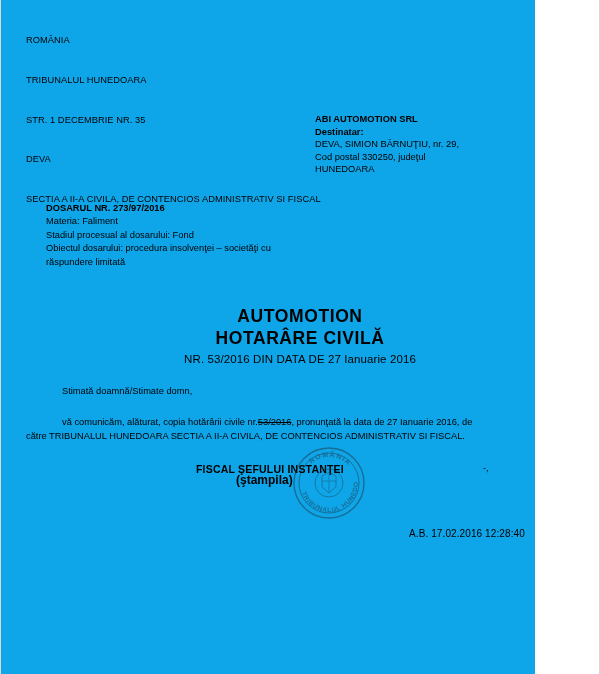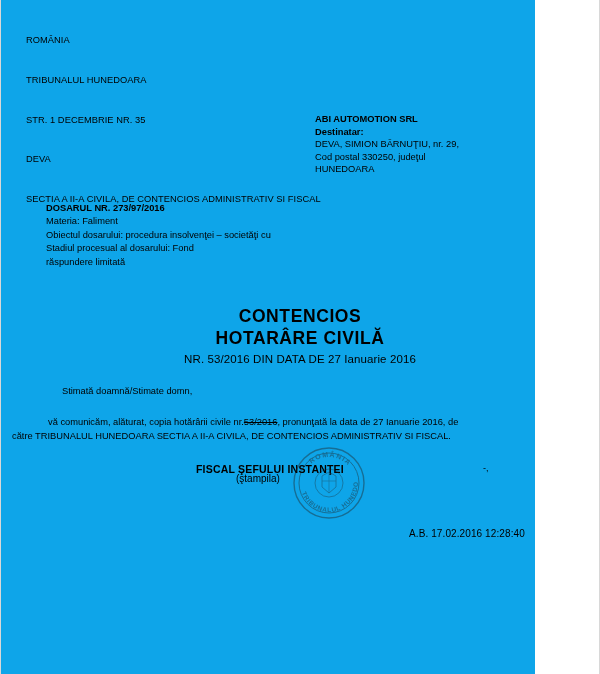--- a/index.html
+++ b/index.html
@@ -90,21 +90,21 @@
     letter-spacing: 0.1px;
   }
   .greeting {
     position: absolute;
     left: 62px;
     top: 386px;
     font-size: 9.3px;
   }
   .body-para {
     position: absolute;
-    left: 12px;
+    left: 26px;
     top: 415px;
     width: 518px;
     font-size: 9.3px;
     line-height: 14px;
   }
   .body-para .indent {
     display: inline-block;
     width: 36px;
   }
   .strike {
@@ -115,22 +115,22 @@
     left: 196px;
     top: 463px;
     font-size: 10.5px;
     font-weight: bold;
     letter-spacing: 0.2px;
   }
   .stampila {
     position: absolute;
     left: 236px;
     top: 473px;
-    font-size: 10px;
-    font-weight: normal;
+    font-size: 12px;
+    font-weight: bold;
   }
   .quote-mark {
     position: absolute;
     left: 483px;
     top: 463px;
     font-size: 9px;
   }
   .footer-stamp {
     position: absolute;
     left: 409px;
@@ -172,27 +172,27 @@
     <div class="b">ABI AUTOMOTION SRL</div>
     <div class="b">Destinatar:</div>
     <div>DEVA, SIMION BĂRNUŢIU, nr. 29,</div>
     <div>Cod postal 330250, judeţul</div>
     <div>HUNEDOARA</div>
   </div>
 
   <div class="case-block">
     <div class="b">DOSARUL NR. 273/97/2016</div>
     <div>Materia: Faliment</div>
+    <div>Stadiul procesual al dosarului: Fond</div>
     <div>Obiectul dosarului: procedura insolvenţei – societăţi cu</div>
-    <div>Stadiul procesual al dosarului: Fond</div>
     <div>răspundere limitată</div>
   </div>
 
   <div class="title-area">
-    <div class="title-1">CONTENCIOS</div>
+    <div class="title-1">AUTOMOTION</div>
     <div class="title-2">HOTARÂRE CIVILĂ</div>
     <div class="title-3">NR. 53/2016 DIN DATA DE 27 Ianuarie 2016</div>
   </div>
 
   <div class="greeting">Stimată doamnă/Stimate domn,</div>
 
   <div class="body-para">
     <span class="indent"></span><span>vă comunicăm, alăturat, copia hotărârii civile nr.</span><span class="strike">53/2016</span><span>, pronunţată la data de 27 Ianuarie 2016, de</span><br>
     <span>către TRIBUNALUL HUNEDOARA SECTIA A II-A CIVILA, DE CONTENCIOS ADMINISTRATIV SI FISCAL.</span>
   </div>

